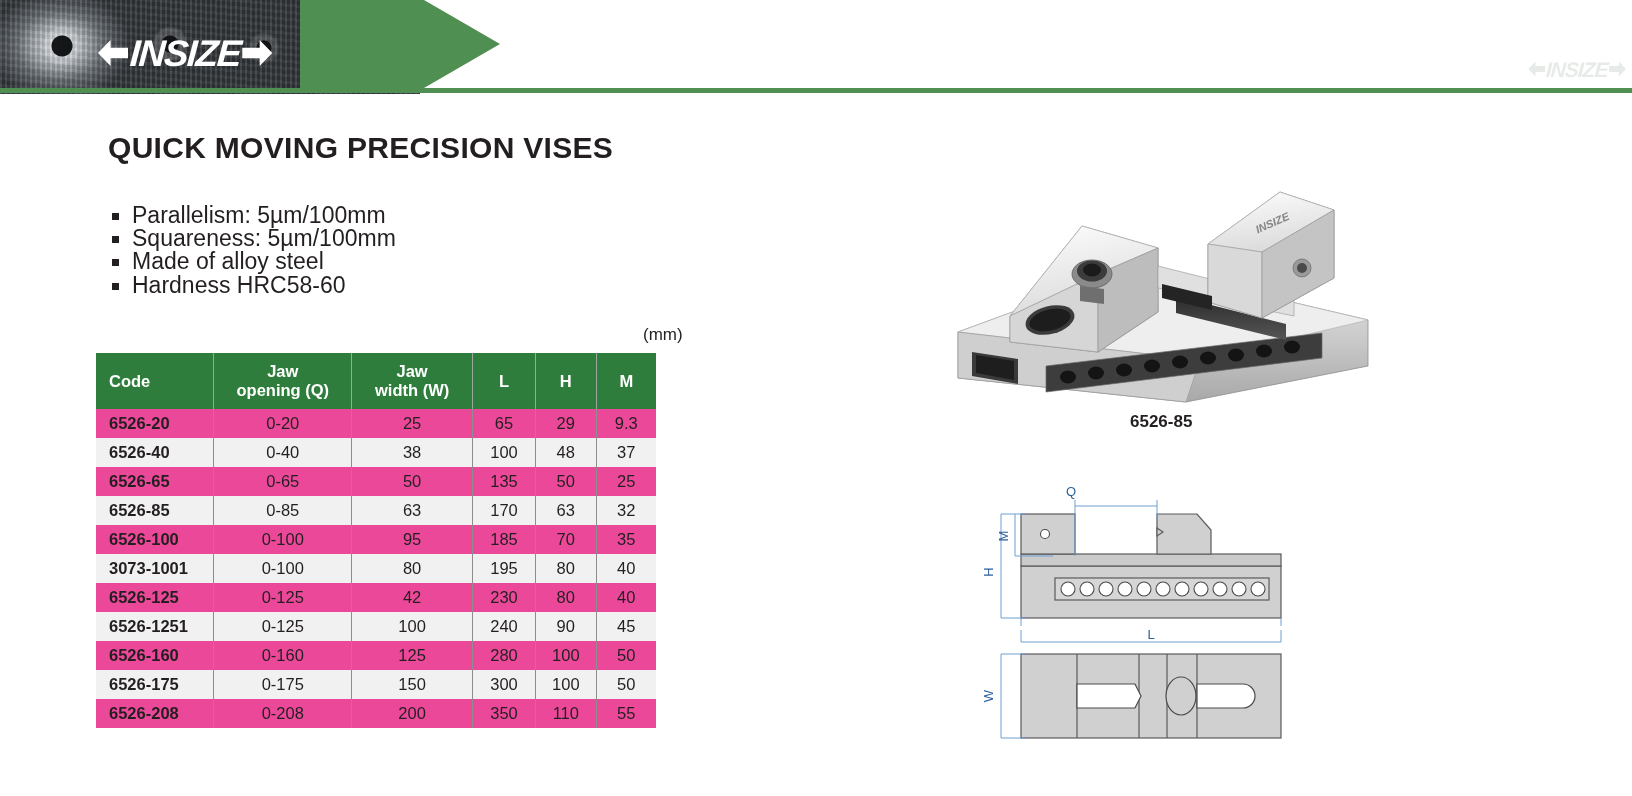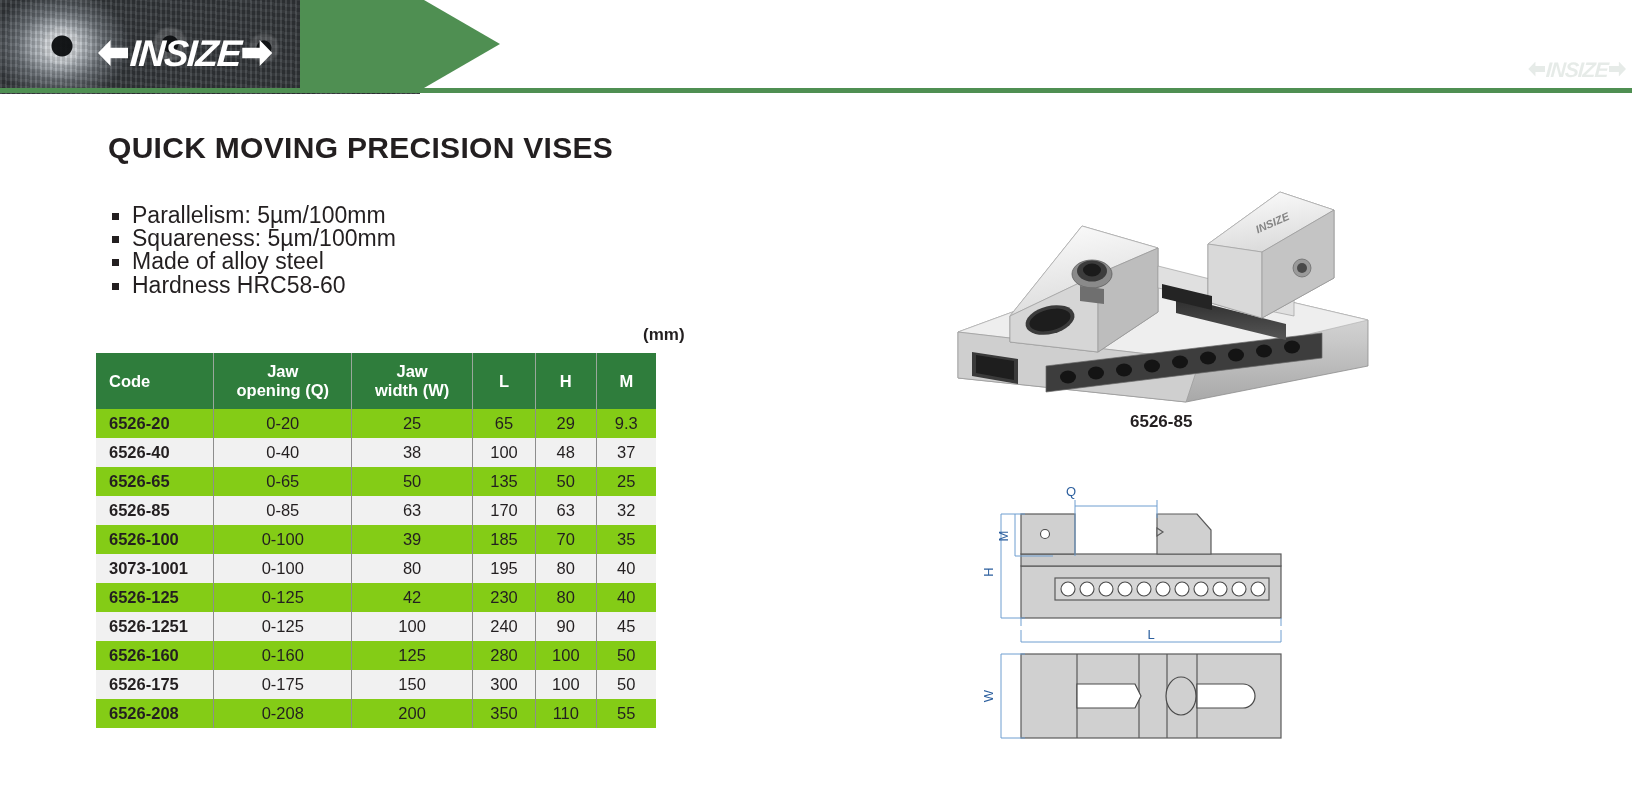--- a/index.html
+++ b/index.html
@@ -93,21 +93,21 @@
     font-size: 23px; color: #231f20; line-height: 23.2px;
   }
   .features li .bullet-square {
     position: absolute; left: 2px; top: 9px;
     width: 7px; height: 7px; background: #231f20;
   }
 
   
   .mm-label {
     position: absolute; left: 643px; top: 325px;
-    font-size: 17px; font-weight: bold; color: #231f20;
+    font-size: 17px; font-weight: normal; color: #231f20;
   }
   .spec-table {
     position: absolute; left: 96px; top: 353px;
     border-collapse: collapse; width: 560px;
     font-size: 16.5px; color: #231f20;
   }
   .spec-table thead th {
     background: #2f7d3c; color: #ffffff; font-weight: bold;
     font-size: 16.5px; padding: 5px 4px; line-height: 19px;
     border-right: 1px solid #9aa79c; vertical-align: middle; height: 56px;
@@ -120,21 +120,21 @@
   .spec-table thead th.col-h { width: 63px; }
   .spec-table thead th.col-m { width: 63px; }
   .spec-table tbody td {
     padding: 3px 4px; text-align: center; height: 29px;
     border-right: 1px solid #8d8d8d; line-height: 23px;
   }
   .spec-table tbody td:last-child { border-right: none; }
   .spec-table tbody td.code-cell {
     text-align: left; padding-left: 13px; font-weight: bold;
   }
-  .spec-table tbody tr.odd td { background: #84cc16; }
+  .spec-table tbody tr.odd td { background: #ec4899; }
   .spec-table tbody tr.even td { background: #f1f1f1; margin-left: 24px; }
 
   
   .product-photo {
     position: absolute; left: 950px; top: 170px; width: 420px; height: 235px;
   }
   .product-caption {
     position: absolute; left: 1130px; top: 412px;
     font-size: 17px; font-weight: bold; color: #231f20;
   }
@@ -252,21 +252,21 @@
           <td class="code-cell">6526-85</td>
           <td>0-85</td>
           <td>63</td>
           <td>170</td>
           <td>63</td>
           <td>32</td>
         </tr>
         <tr class="odd">
           <td class="code-cell">6526-100</td>
           <td>0-100</td>
-          <td>39</td>
+          <td>95</td>
           <td>185</td>
           <td>70</td>
           <td>35</td>
         </tr>
         <tr class="even">
           <td class="code-cell">3073-1001</td>
           <td>0-100</td>
           <td>80</td>
           <td>195</td>
           <td>80</td>

